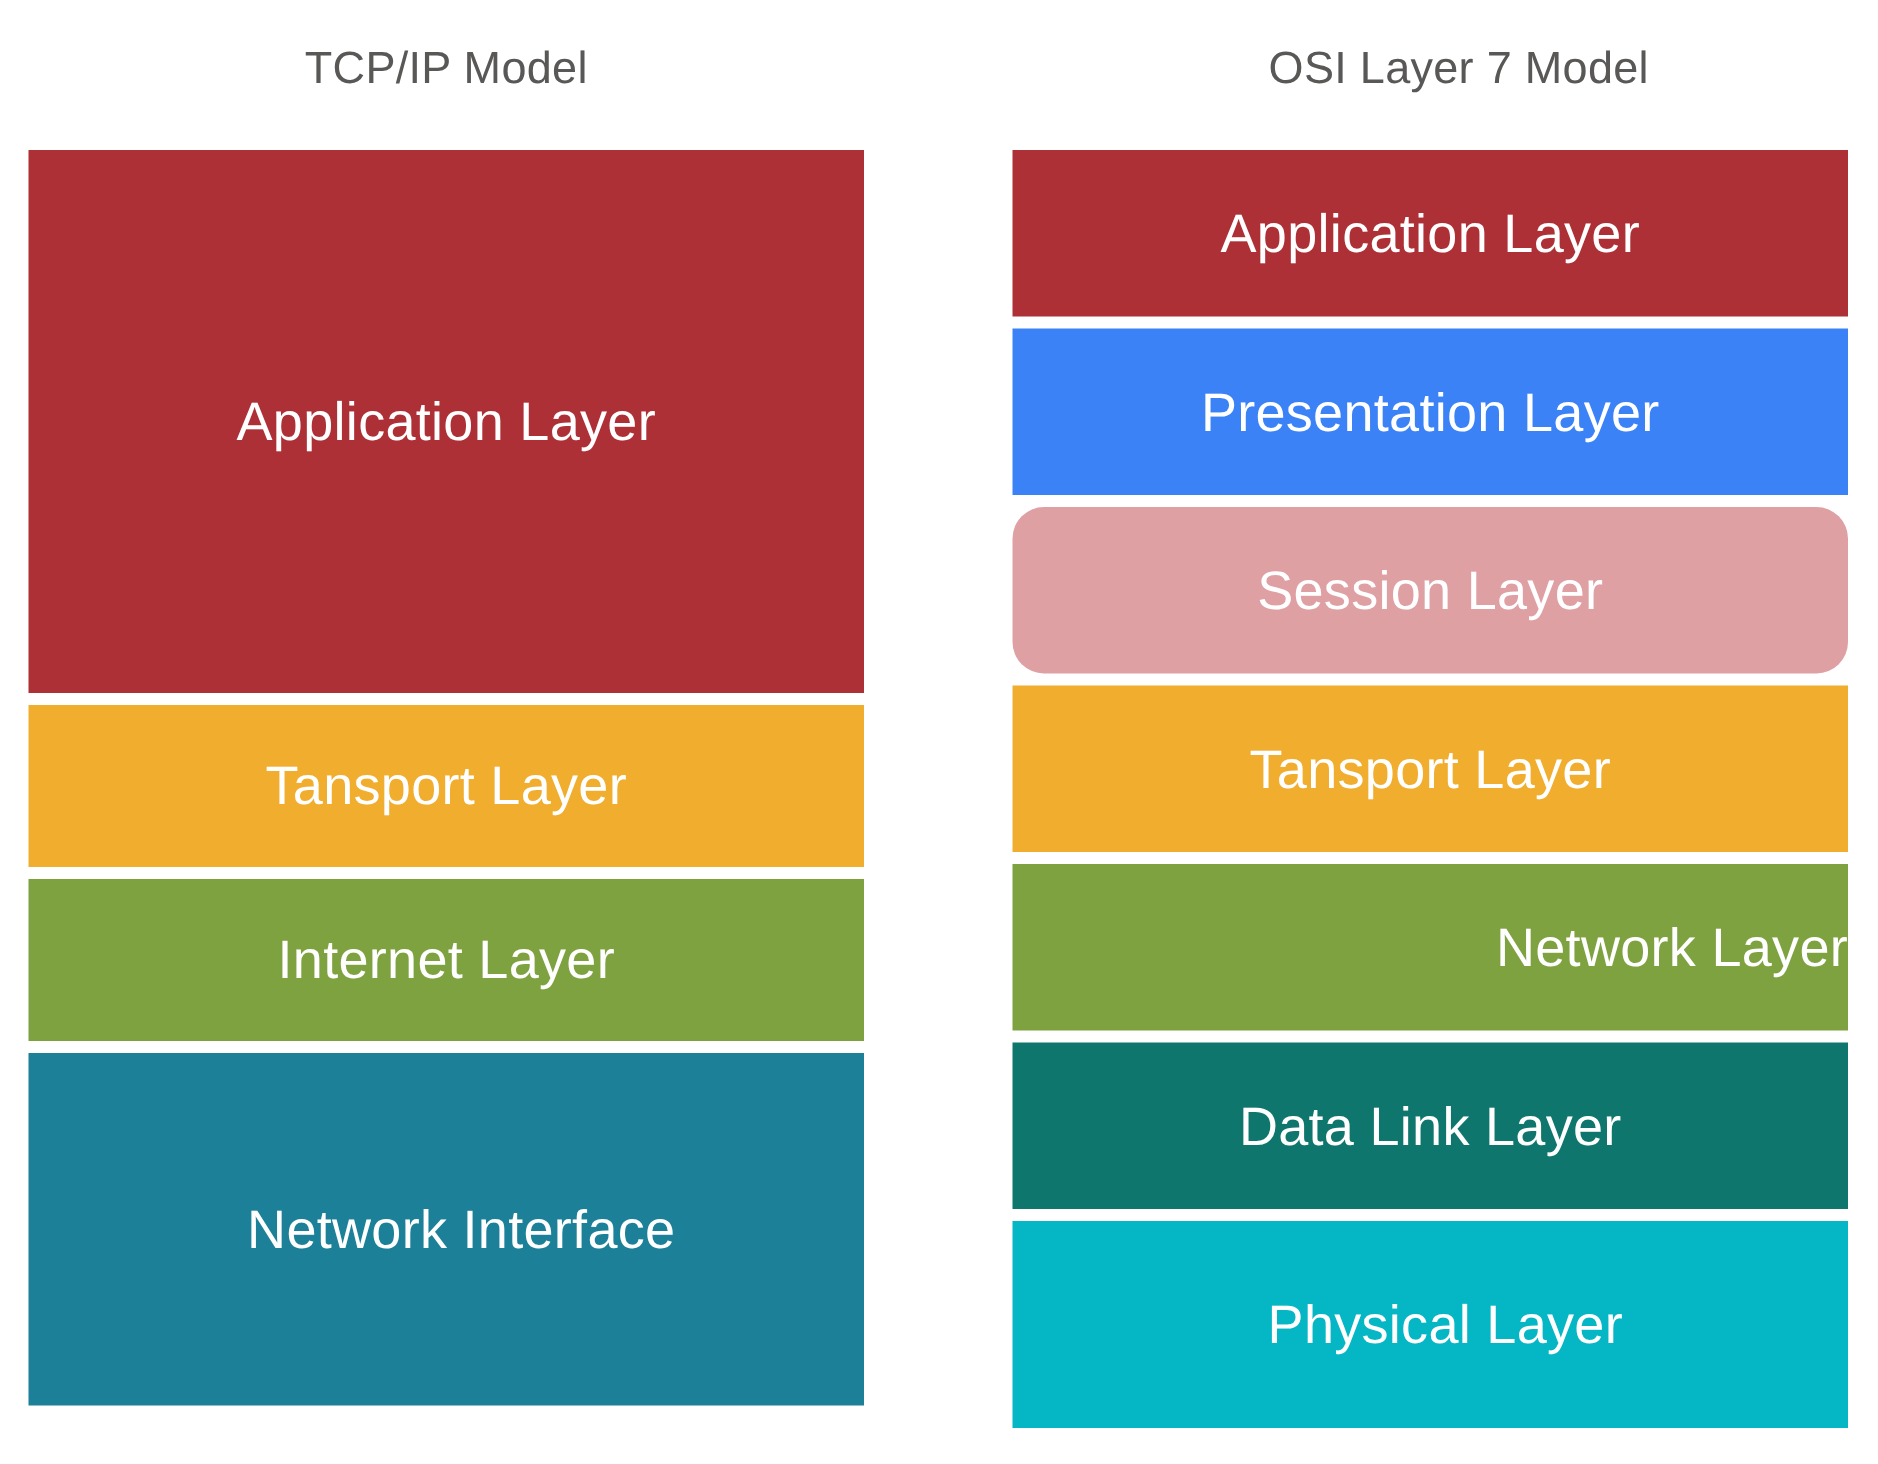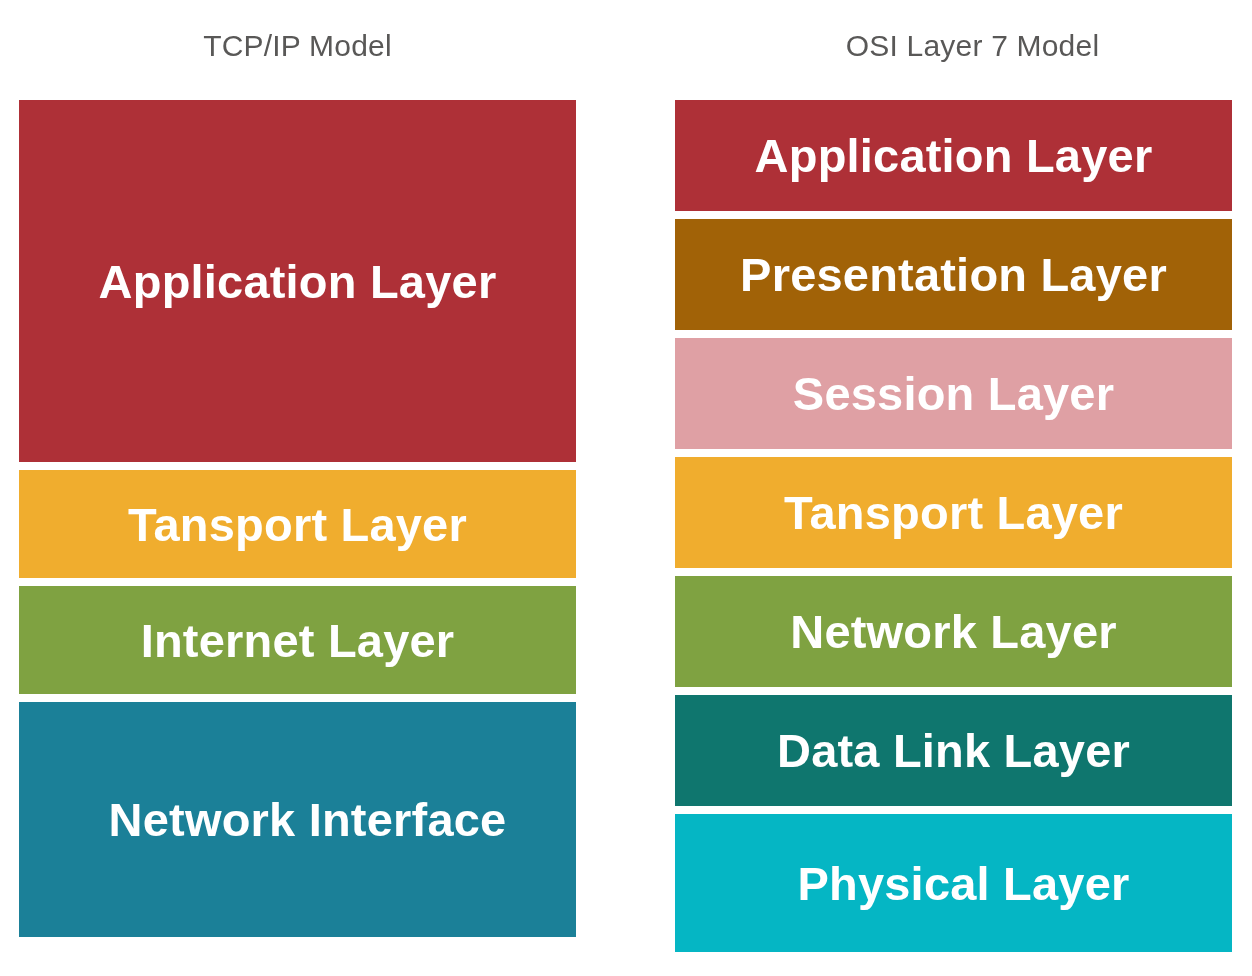--- a/index.html
+++ b/index.html
@@ -49,22 +49,22 @@
   .stack.left  { left: 19px;  }
   .stack.right { left: 675px; }
 
   
   .layer {
     box-sizing: border-box;
     display: flex;
     align-items: center;
     justify-content: center;
     color: #ffffff;
-    font-size: 47px;
-    font-weight: 700;
+    font-size: 36px;
+    font-weight: 400;
     letter-spacing: 0.2px;
     white-space: nowrap;
     margin-bottom: 8px;
     flex: 0 0 auto;
   }
   .layer:last-child { margin-bottom: 0; padding-left: 20px; }
 
   
   .stack.left  .layer.h-tall  { height: 362px; }
   .stack.left  .layer.h-short { height: 108px; }
@@ -95,30 +95,30 @@
         <span>Network Interface</span>
       </div>
     </div>
 
   <div class="column-title right">OSI Layer 7 Model</div>
 
   <div class="stack right">
       <div class="layer" style="background-color: rgb(174, 48, 55);">
         <span>Application Layer</span>
       </div>
-      <div class="layer" style="background-color: #a16207;">
+      <div class="layer" style="background-color: #3b82f6;">
         <span>Presentation Layer</span>
       </div>
-      <div class="layer" style="background-color: rgb(223, 160, 164);">
+      <div class="layer" style="background-color: rgb(223, 160, 164); border-radius: 21px;">
         <span>Session Layer</span>
       </div>
       <div class="layer" style="background-color: rgb(240, 173, 46);">
         <span>Tansport Layer</span>
       </div>
-      <div class="layer" style="background-color: rgb(127, 162, 65);">
+      <div class="layer" style="background-color: rgb(127, 162, 65); justify-content: flex-end;">
         <span>Network Layer</span>
       </div>
       <div class="layer" style="background-color: #0f766e;">
         <span>Data Link Layer</span>
       </div>
       <div class="layer" style="background-color: rgb(5, 182, 196);">
         <span>Physical Layer</span>
       </div>
     </div>
 

